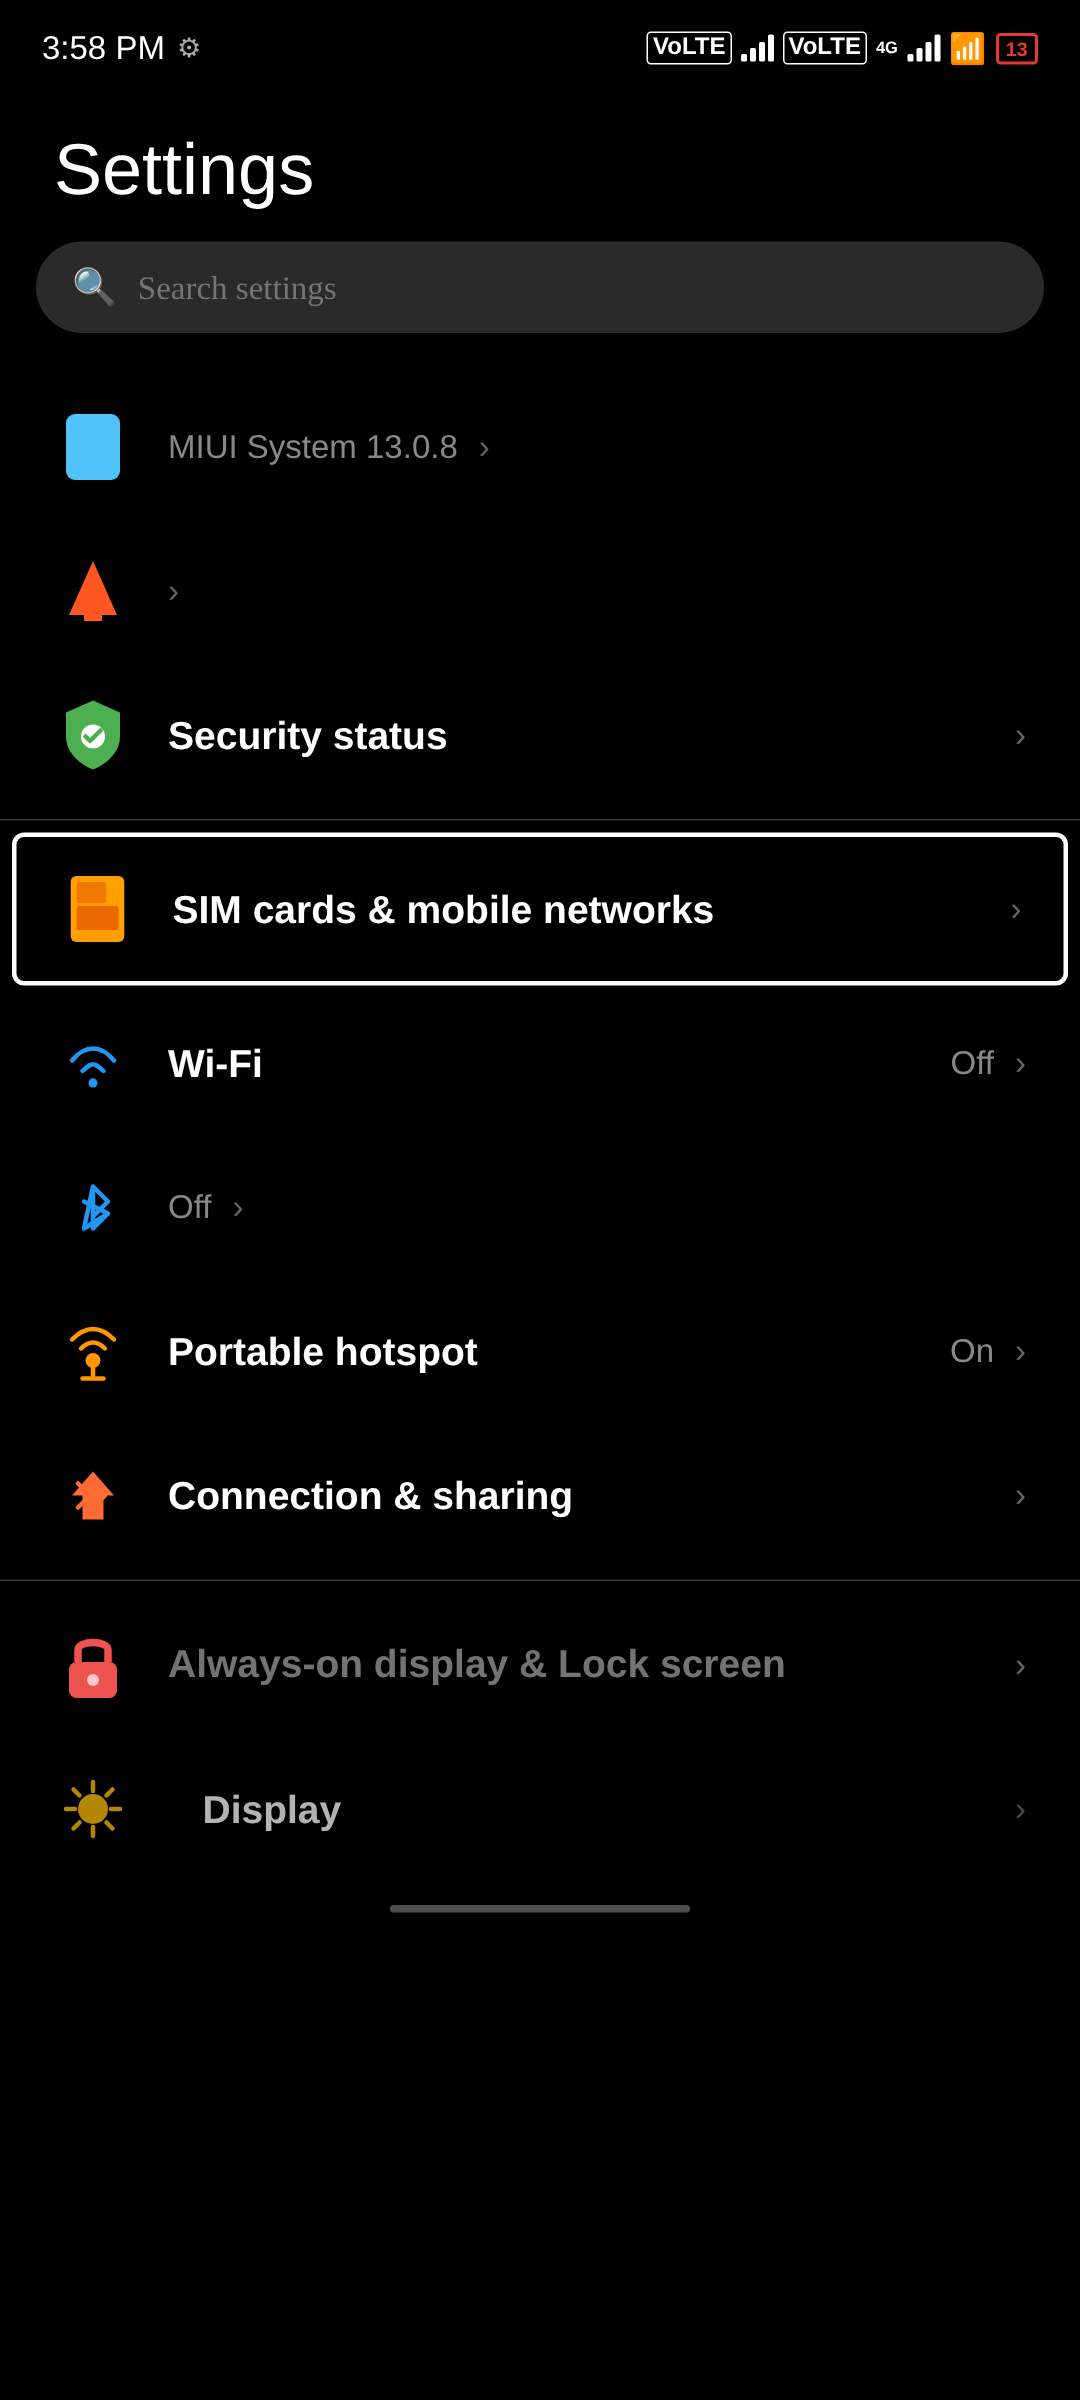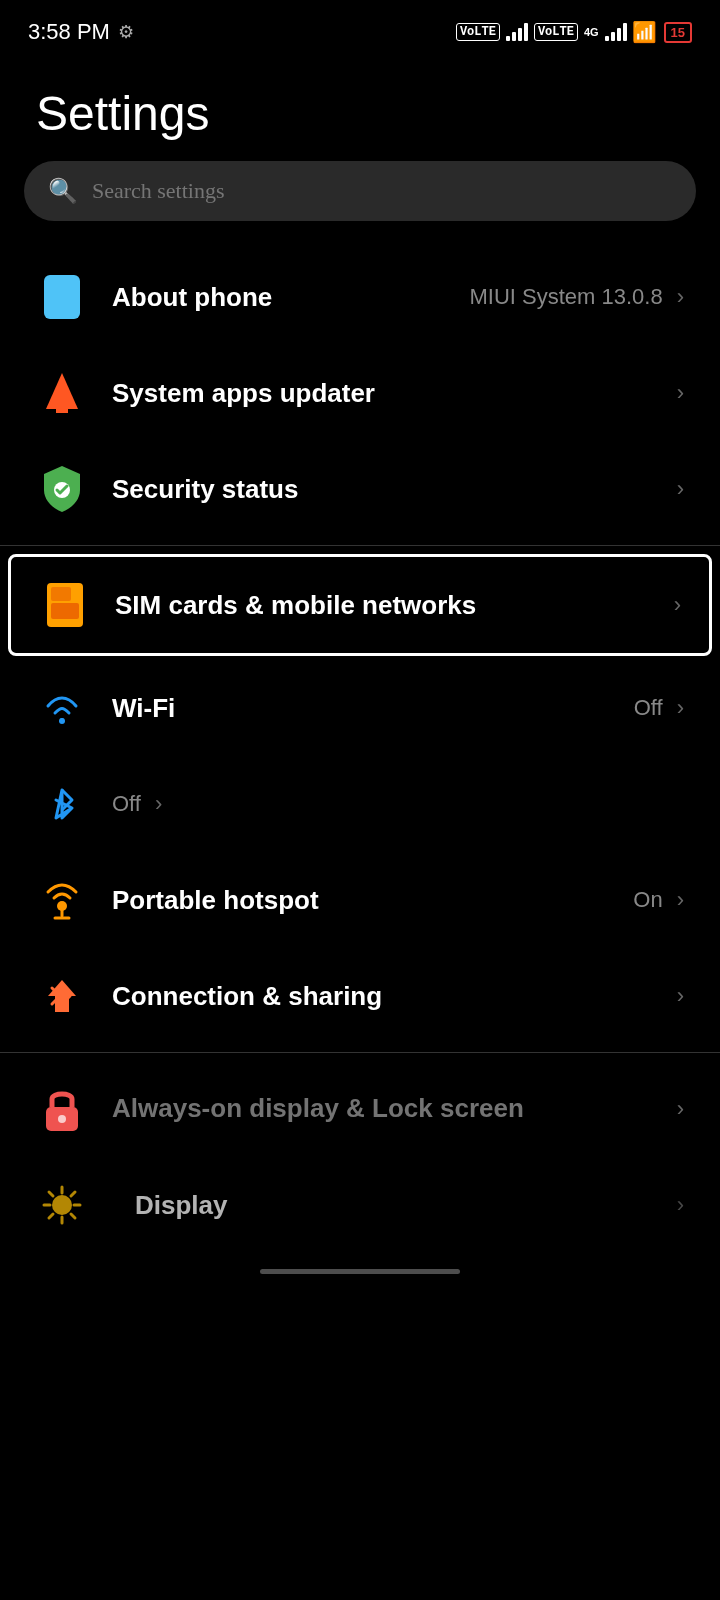--- a/index.html
+++ b/index.html
@@ -141,24 +141,23 @@
     .signal-bar {
       width: 4px;
       background: #fff;
       border-radius: 1px;
     }
 
     .lte-badge {
       border: 1.5px solid #fff;
       border-radius: 3px;
       padding: 1px 3px;
-      font-size: 12px;
+      font-size: 16px;
       font-weight: bold;
       color: #fff;
-      font-family: Liberation Mono, monospace;
     }
 
     .item-label-wrap {
       font-size: 26px;
       font-weight: 600;
       color: #737373;
       line-height: 1.3;
     }
 
     .scroll-indicator {
@@ -196,58 +195,52 @@
     <div class="signal-bars">
       <div class="signal-bar" style="height:5px;"></div>
       <div class="signal-bar" style="height:9px;"></div>
       <div class="signal-bar" style="height:13px;"></div>
       <div class="signal-bar" style="height:18px;"></div>
     </div>
 
     <span style="font-size:20px;">📶</span>
 
     <span style="border: 2px solid #e53935; border-radius: 3px; padding: 1px 5px; font-size: 13px; font-weight: bold; color: #e53935;">
-      <span>15</span>
+      <span>13</span>
     </span>
   </div>
 </div>
 
 <h1 class="page-title">Settings</h1>
 
 <div class="search-bar">
   <span style="color:#888; font-size:24px;">🔍</span>
   <input type="text" placeholder="Search settings" style="">
 </div>
 
 <div>
 
   <div class="settings-item">
     <div class="item-icon">
       <svg width="36" height="44" viewBox="0 0 36 44" fill="none">
         <rect width="36" height="44" rx="6" fill="#4fc3f7"></rect>
       </svg>
     </div>
-    <div class="item-content">
-      <span class="item-label">About phone</span>
-    </div>
     <div class="item-right">
       <span class="item-value">MIUI System 13.0.8</span>
       <span class="chevron">›</span>
     </div>
   </div>
 
   <div class="settings-item">
     <div class="item-icon">
       <svg width="40" height="44" viewBox="0 0 40 44" fill="none">
         <polygon points="20,2 36,38 4,38" fill="#ff5722"></polygon>
         <rect x="14" y="30" width="12" height="12" fill="#ff5722"></rect>
       </svg>
-    </div>
-    <div class="item-content">
-      <span class="item-label">System apps updater</span>
     </div>
     <div class="item-right">
       <span class="chevron">›</span>
     </div>
   </div>
 
   <div class="settings-item">
     <div class="item-icon">
       <svg width="44" height="50" viewBox="0 0 44 50" fill="none">
         <path d="M22 2 L40 10 L40 26 C40 36 32 44 22 48 C12 44 4 36 4 26 L4 10 Z" fill="#4caf50"></path>

